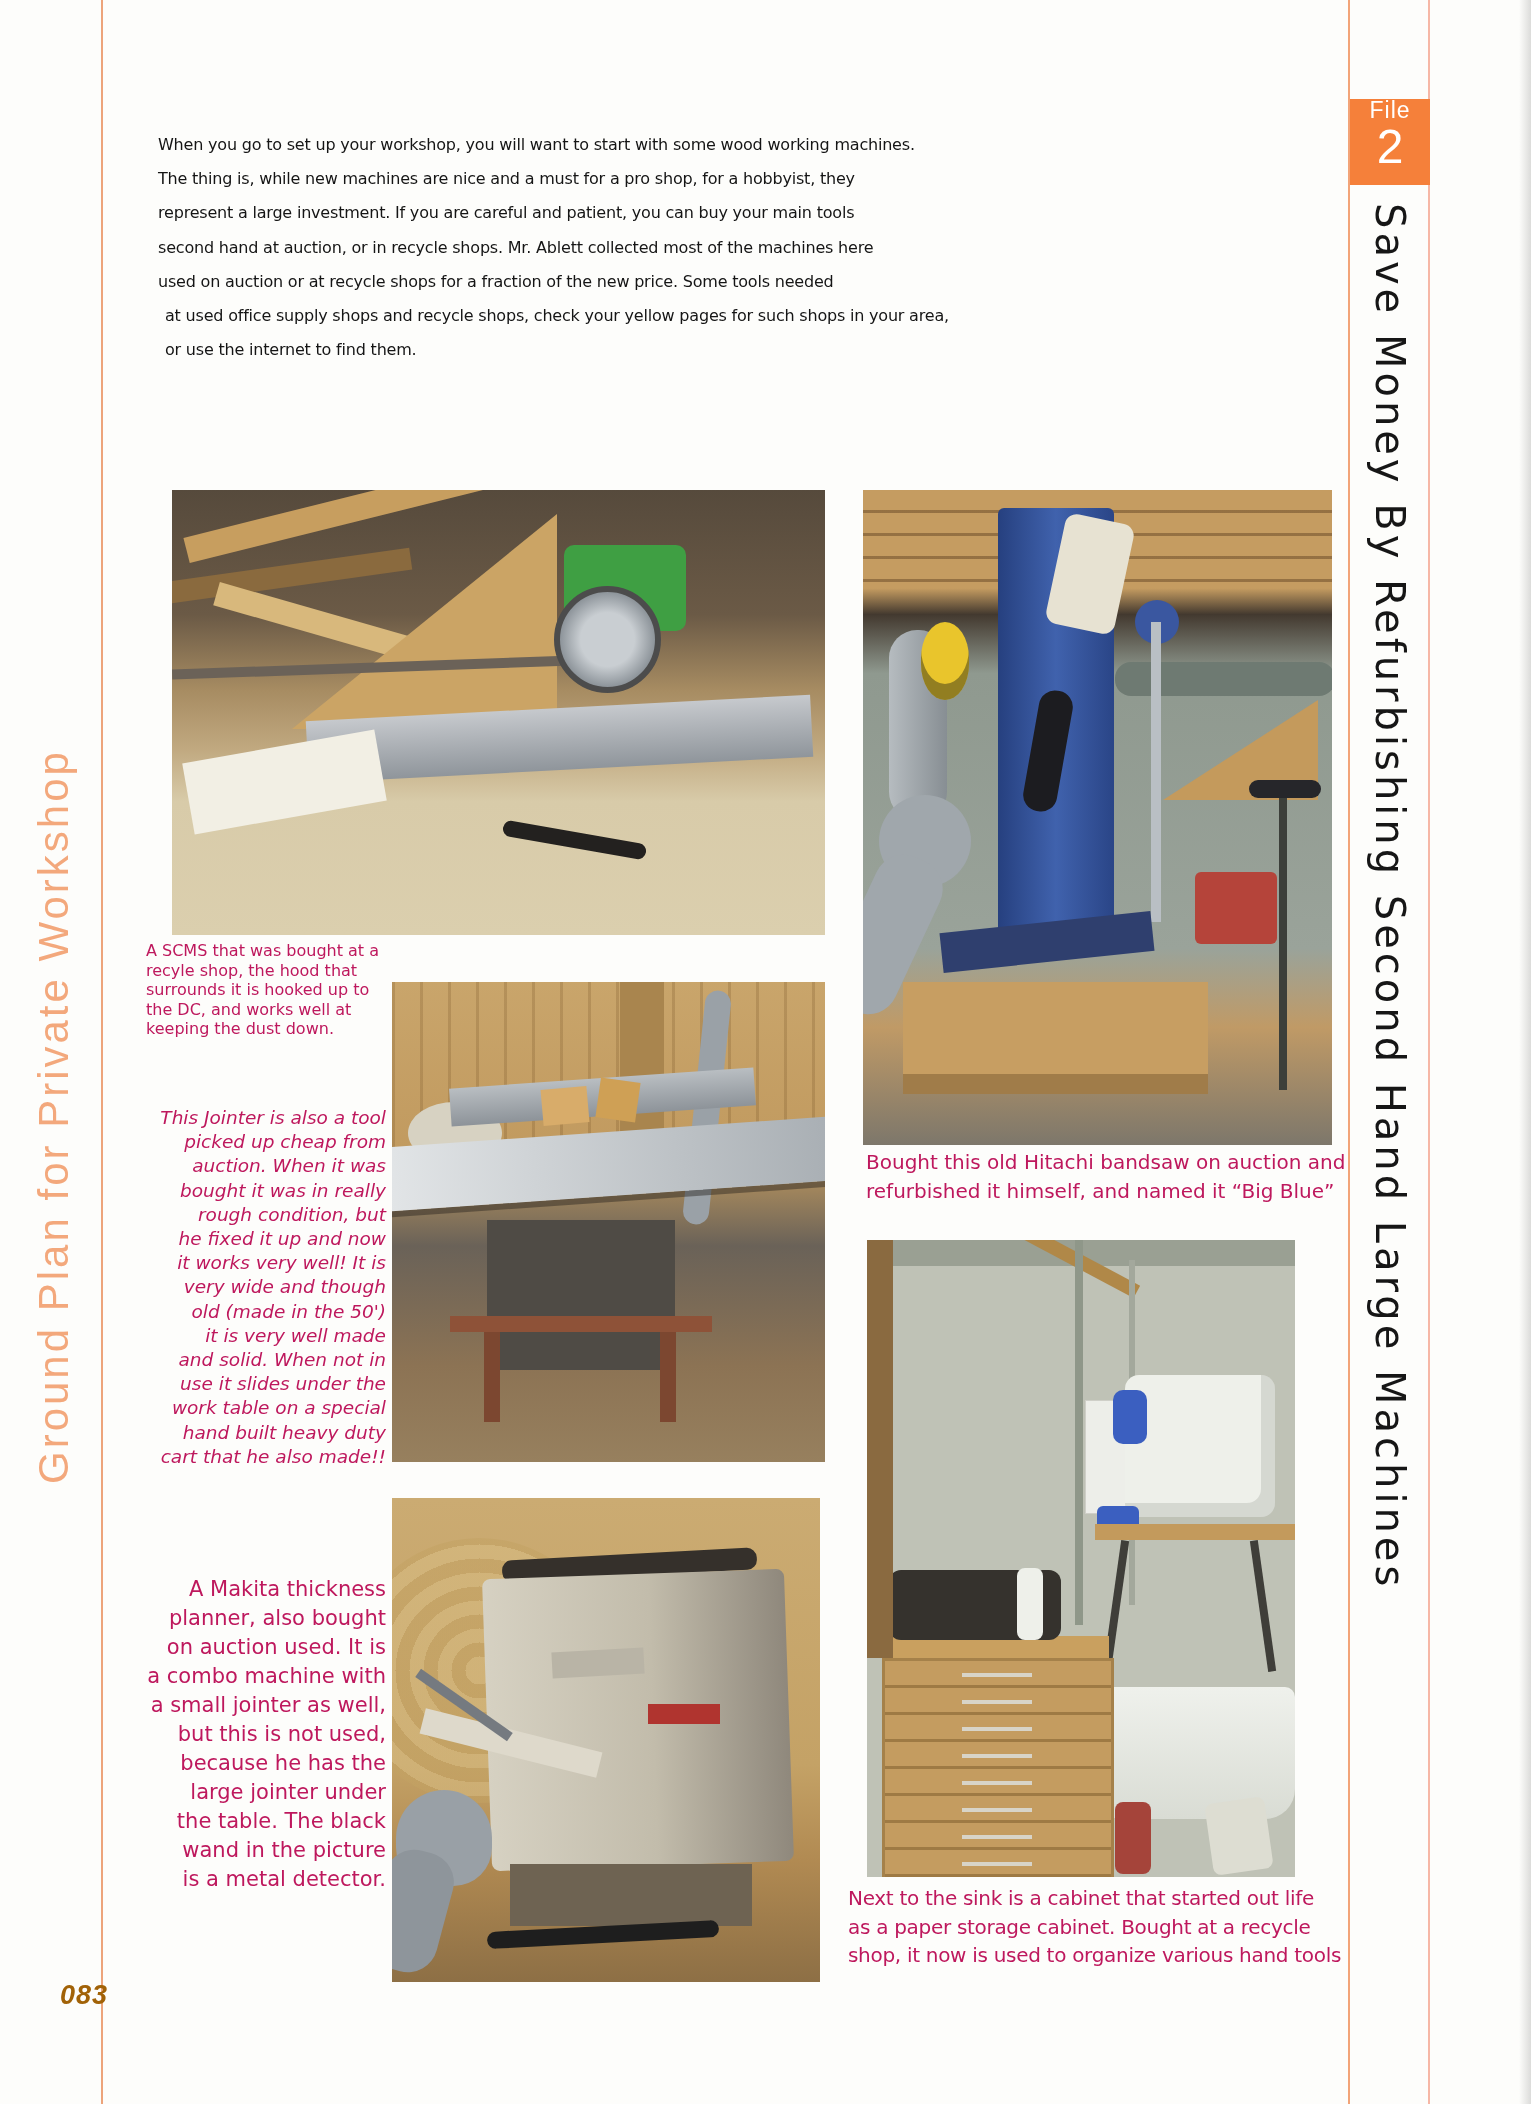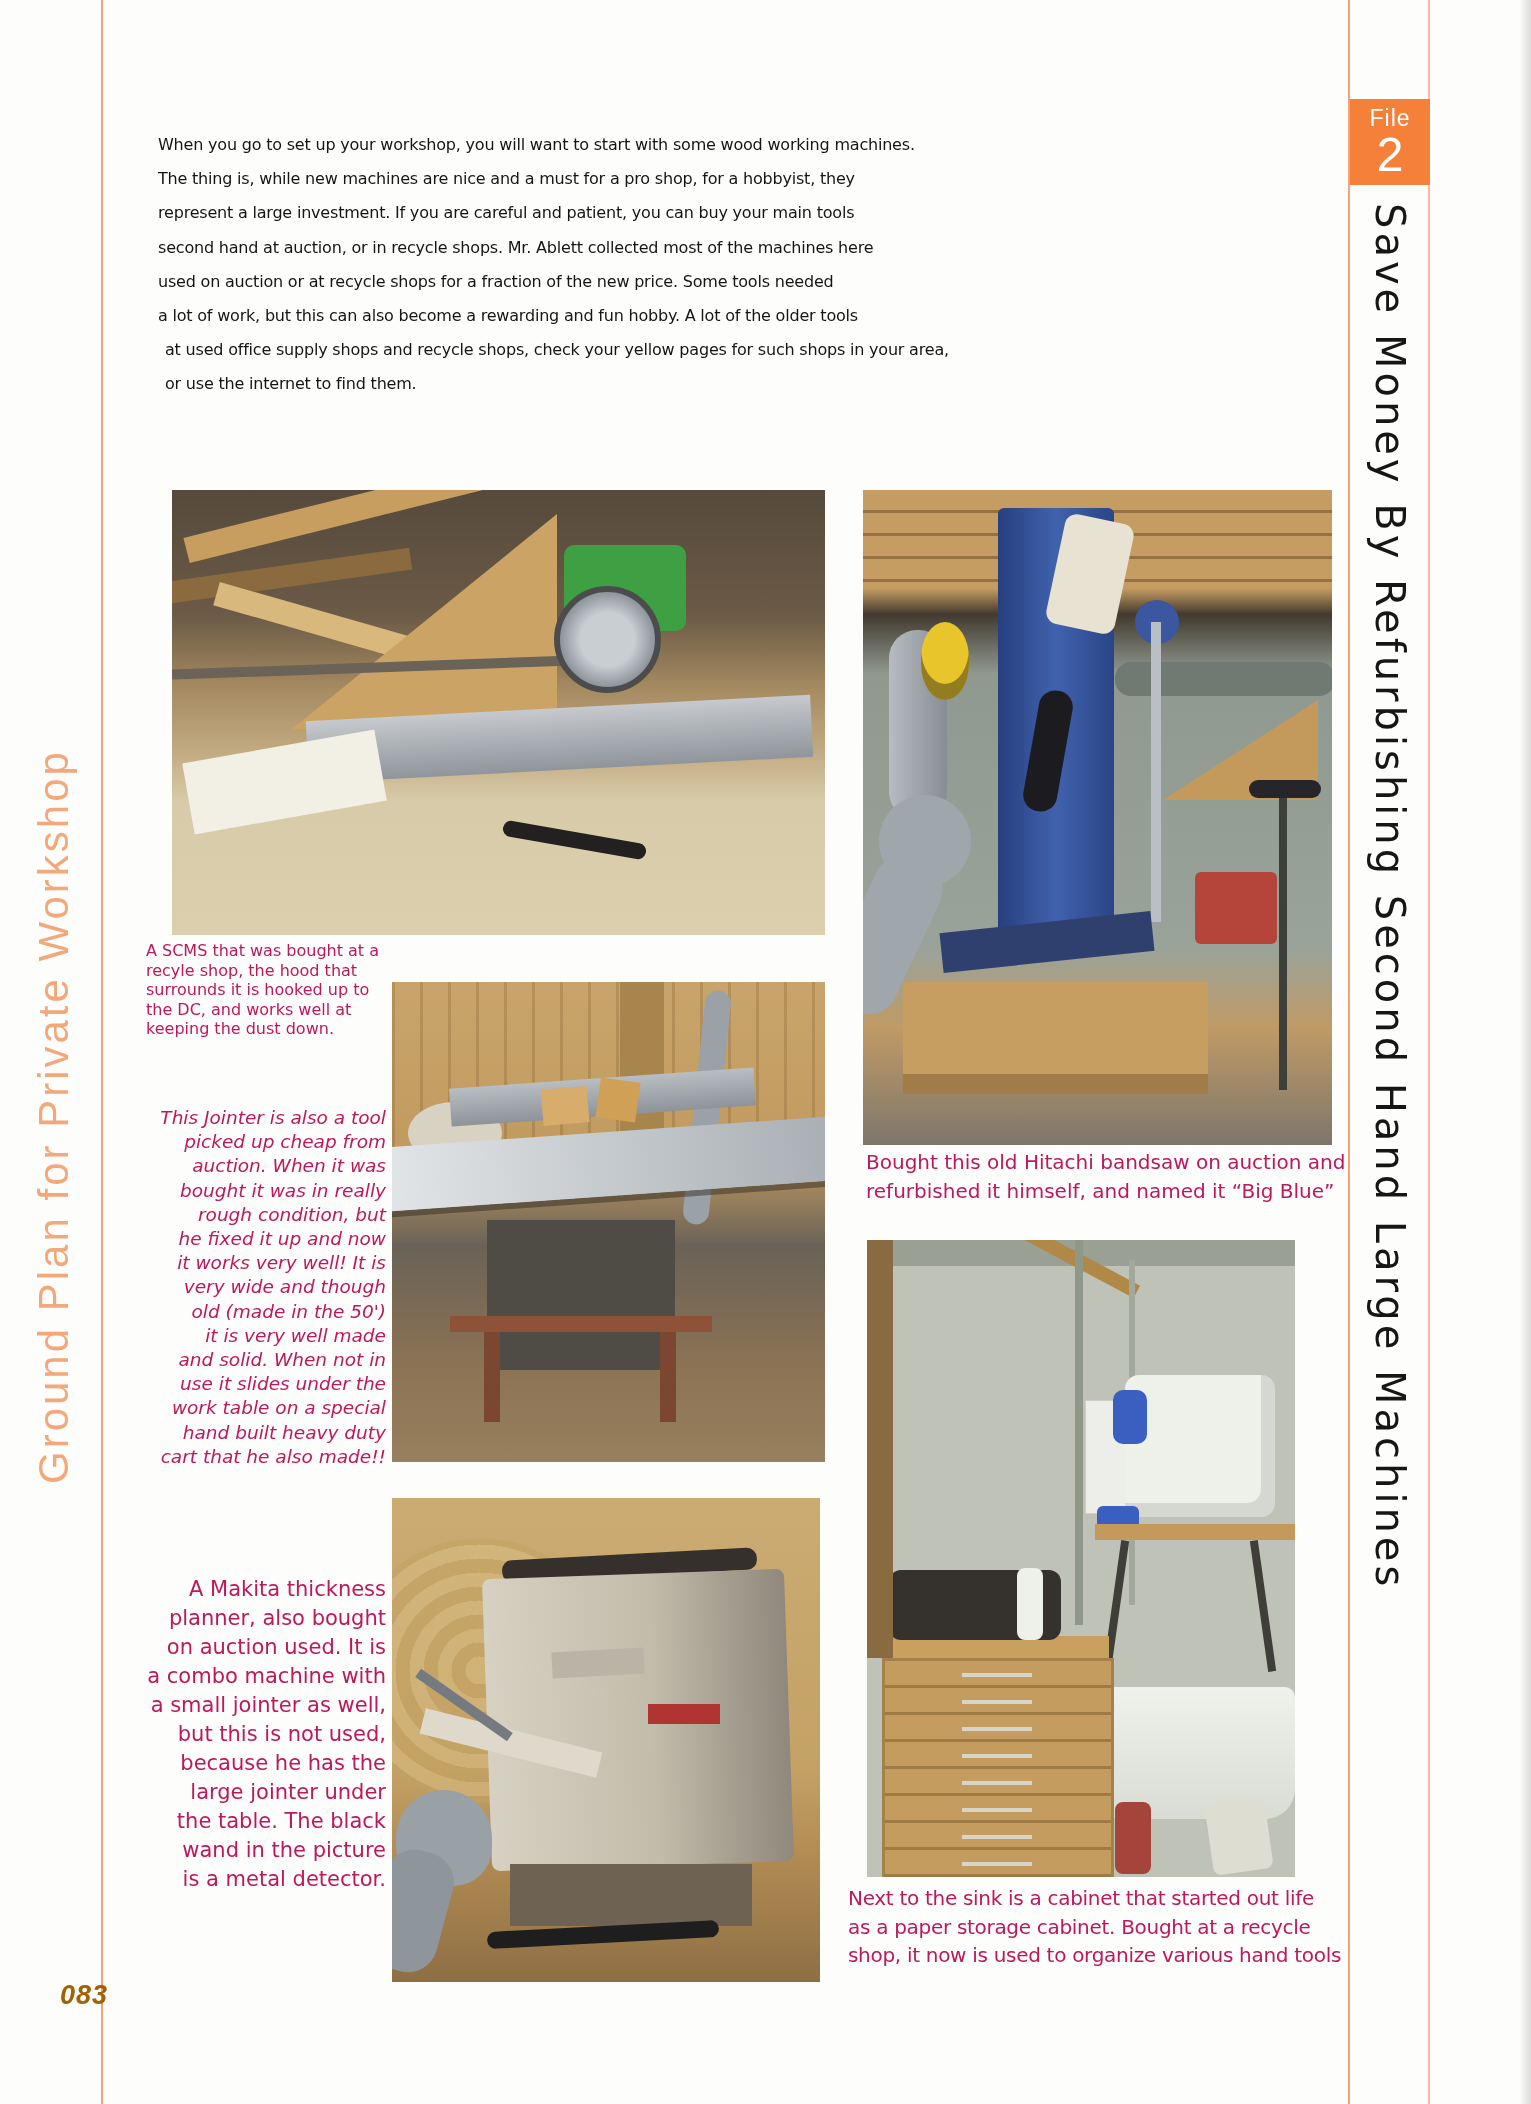--- a/index.html
+++ b/index.html
@@ -12,21 +12,21 @@
   #rule-sb-left{left:1348px;top:0;width:2px;height:2104px;background:#f2a478;}
   #rule-sb-right{left:1428px;top:0;width:2px;height:2104px;background:#f6b7a6;}
   #edge-shadow{right:0;top:0;width:12px;height:2104px;
     background:linear-gradient(90deg,rgba(100,100,100,0),rgba(100,100,100,.22));}
   
   #left-title{left:30px;top:1484px;transform:rotate(-90deg);transform-origin:left top;
     white-space:nowrap;font-size:42px;letter-spacing:3px;color:#f3a87c;
     font-family:"Liberation Sans",sans-serif;}
   
   #file-badge{left:1350px;top:99px;width:80px;height:86px;background:#f5803a;text-align:center;}
-  #file-label{font-size:23px;line-height:1;color:#ffffff;padding-top:8px;letter-spacing:1px;
+  #file-label{font-size:23px;line-height:1;color:#ffffff;padding-top:0;letter-spacing:1px;
     font-family:"Liberation Sans",sans-serif;}
   #file-number{font-size:48px;line-height:1.05;color:#ffffff;font-family:"Liberation Sans",sans-serif;}
   
   #sidebar-title{left:1362px;top:203px;width:56px;height:1400px;writing-mode:vertical-rl;
     text-orientation:mixed;font-size:40px;line-height:56px;letter-spacing:4px;color:#161616;
     white-space:nowrap;font-family:"DejaVu Sans",sans-serif;}
   
   #intro{left:158px;top:128px;width:1180px;font-size:16px;letter-spacing:-0.2px;}
   .intro-line{line-height:34.2px;white-space:nowrap;}
   .ind{padding-left:7px;}
@@ -162,21 +162,20 @@
   <div class="abs" id="edge-shadow"></div>
 
   <div class="abs" id="left-title">Ground Plan for Private Workshop</div>
 
   <div class="abs" id="intro">
     <div class="intro-line">When you go to set up your workshop, you will want to start with some wood working machines.</div>
     <div class="intro-line">The thing is, while new machines are nice and a must for a pro shop, for a hobbyist, they</div>
     <div class="intro-line">represent a large investment. If you are careful and patient, you can buy your main tools</div>
     <div class="intro-line">second hand at auction, or in recycle shops. Mr. Ablett collected most of the machines here</div>
     <div class="intro-line">used on auction or at recycle shops for a fraction of the new price. Some tools needed</div>
-    <div class="intro-line">a lot of work, but this can also become a rewarding and fun hobby. A lot of the older tools</div>
     <div class="intro-line ind">at used office supply shops and recycle shops, check your yellow pages for such shops in your area,</div>
     <div class="intro-line ind">or use the internet to find them.</div>
   </div>
 
   <div class="photo" id="photo-scms">
     <div class="s" id="p1-stick1"></div>
     <div class="s" id="p1-stick2"></div>
     <div class="s" id="p1-stick3"></div>
     <div class="s" id="p1-plywood"></div>
     <div class="s" id="p1-fence-rod"></div>

